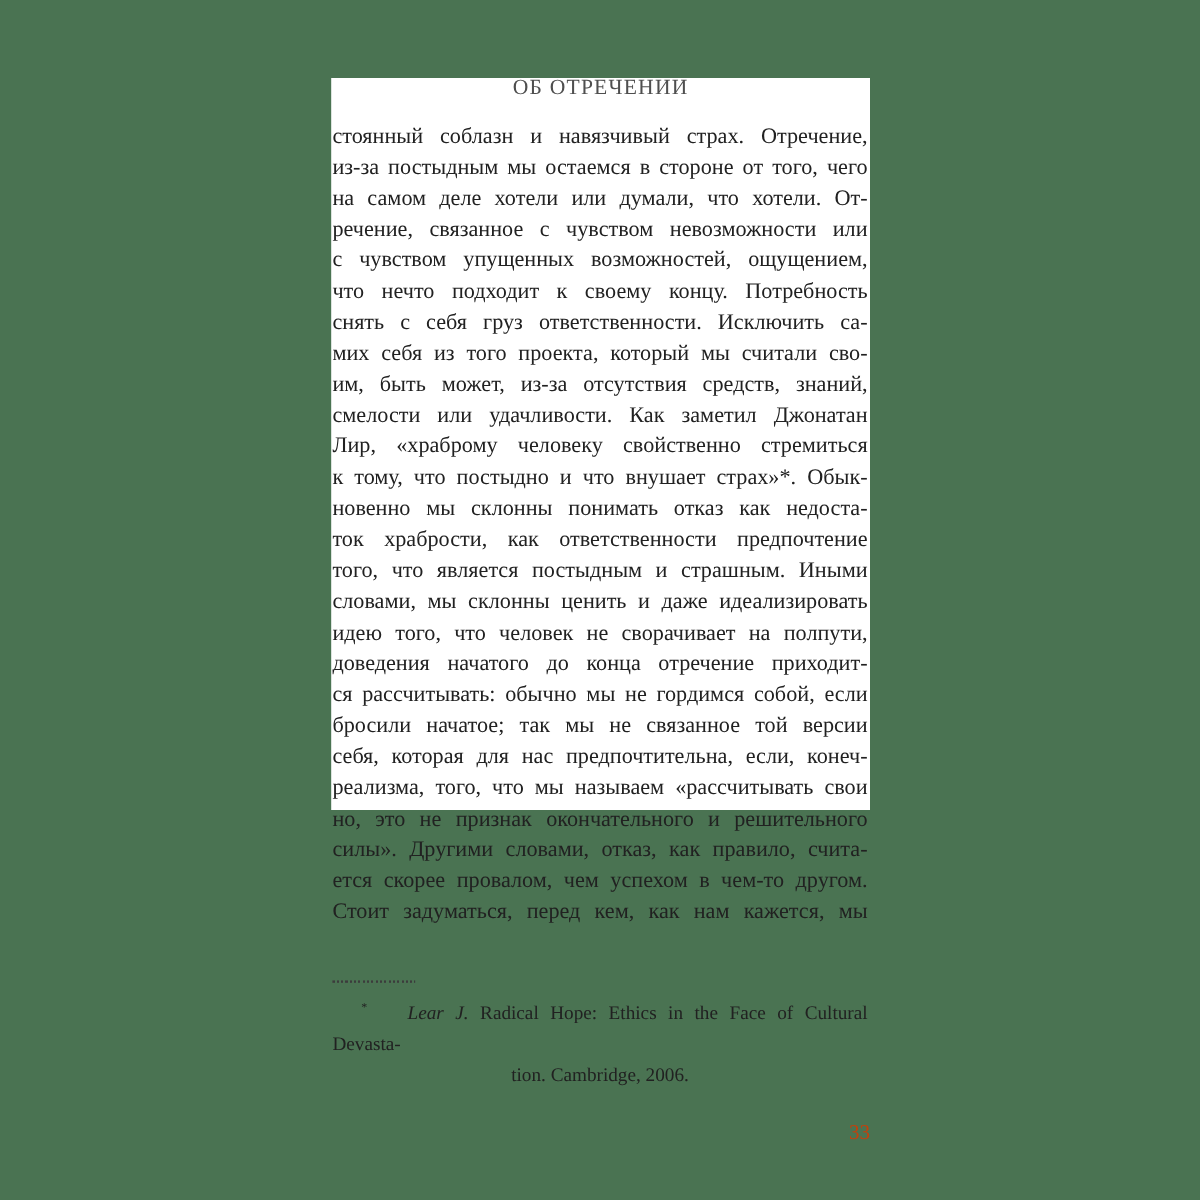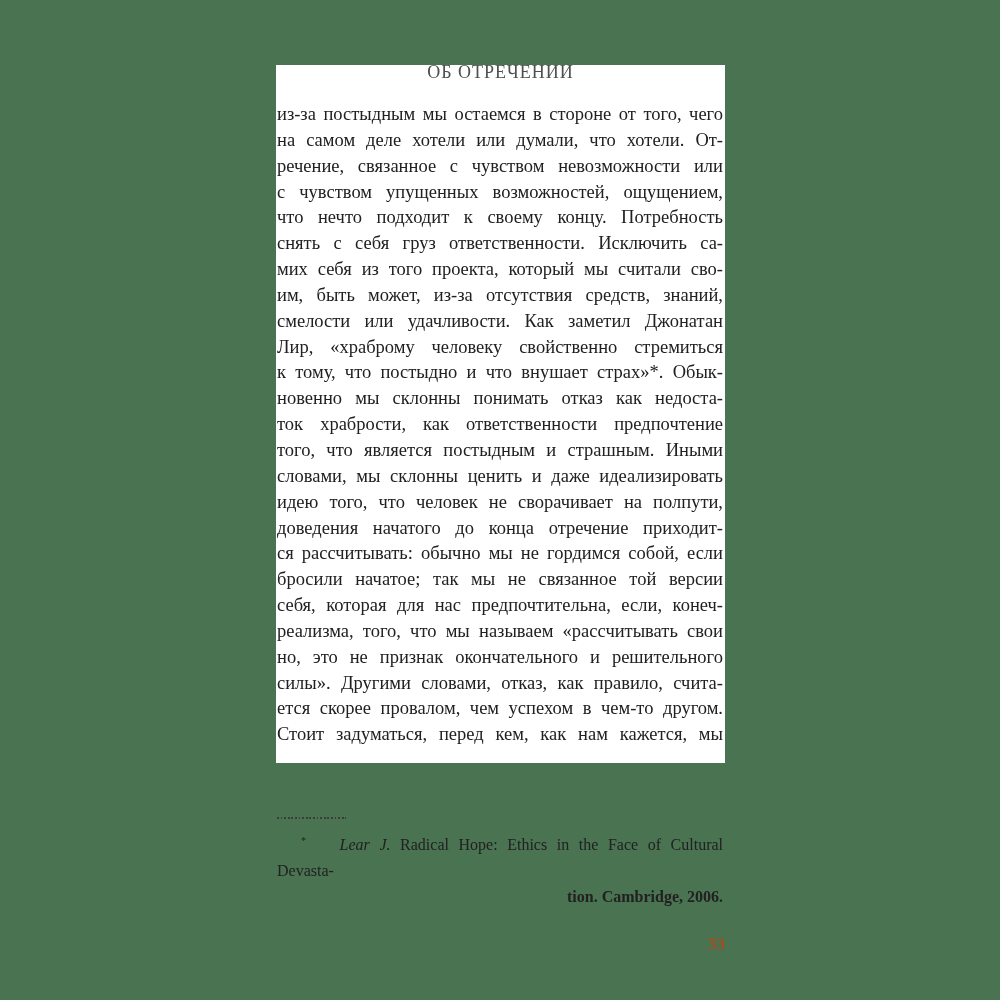--- a/index.html
+++ b/index.html
@@ -11,21 +11,21 @@
   *{box-sizing:border-box;margin:0;padding:0;}
   html,body{width:1000px;height:1000px;overflow:hidden;}
   body{
     background:var(--background);
     font-family:"Liberation Serif","DejaVu Serif",serif;
     position:relative;
   }
   .page{
     position:absolute;
     left:276px; top:65px;
-    width:449px; height:698px;
+    width:449px; height:610px;
     background:var(--paper);
   }
   .running-header{
     position:absolute;
     top:-2px; left:0; right:0;
     text-align:center;
     font-size:18px;
     line-height:18px;
     letter-spacing:1px;
     color:var(--header-text);
@@ -54,22 +54,21 @@
     font-size:16px;
     line-height:26px;
     color:var(--text);
   }
   .footnote .fn-line1{
     text-align:justify;
     text-align-last:justify;
     text-indent:24px;
   }
   .footnote .fn-line2{
-    text-align:right;
-    font-weight:bold;
+    text-align:center;
   }
   .footnote sup{
     font-size:10px;
     line-height:0;
   }
   .footnote .fn-italic{
     font-style:italic;
     margin-left:24px;
   }
   .page-number{
@@ -82,20 +81,21 @@
   }
 </style>
 </head>
 <body>
 
 <div class="page">
 
   <div class="running-header">ОБ ОТРЕЧЕНИИ</div>
 
   <div class="body-text">
+      <div class="tline">стоянный соблазн и навязчивый страх. Отречение,</div>
       <div class="tline">из-за постыдным мы остаемся в стороне от того, чего</div>
       <div class="tline">на самом деле хотели или думали, что хотели. От-</div>
       <div class="tline">речение, связанное с чувством невозможности или</div>
       <div class="tline">с чувством упущенных возможностей, ощущением,</div>
       <div class="tline">что нечто подходит к своему концу. Потребность</div>
       <div class="tline">снять с себя груз ответственности. Исключить са-</div>
       <div class="tline">мих себя из того проекта, который мы считали сво-</div>
       <div class="tline">им, быть может, из-за отсутствия средств, знаний,</div>
       <div class="tline">смелости или удачливости. Как заметил Джонатан</div>
       <div class="tline">Лир, «храброму человеку свойственно стремиться</div>

